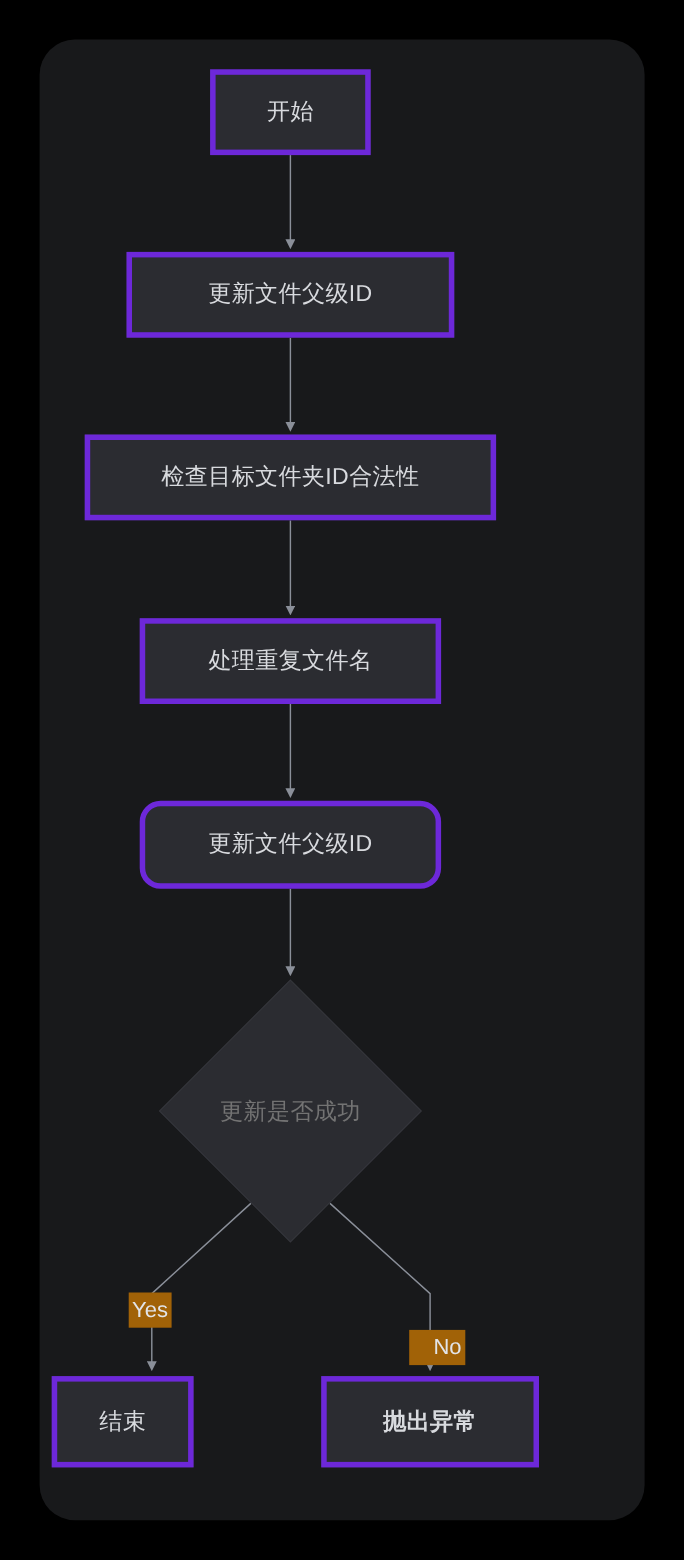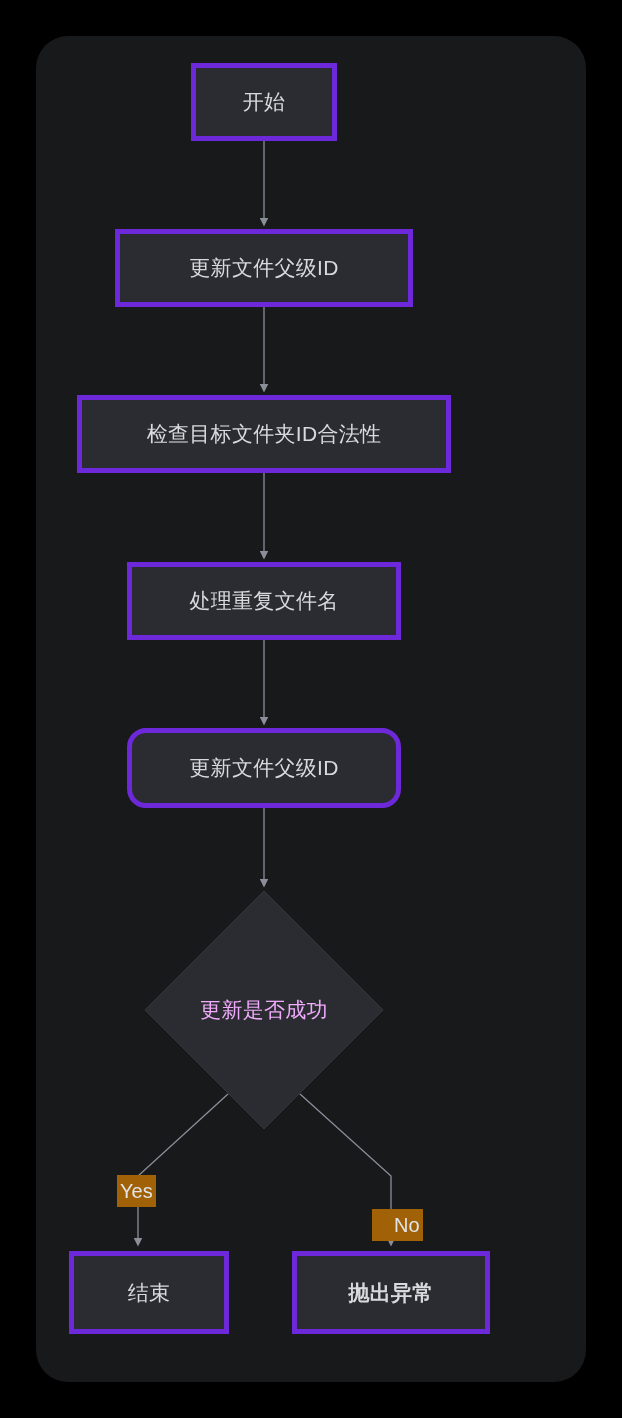--- a/index.html
+++ b/index.html
@@ -70,21 +70,21 @@
   }
   .decision-text {
     position: absolute;
     left: 0;
     top: 0;
     width: 240px;
     height: 240px;
     display: flex;
     align-items: center;
     justify-content: center;
-    color: #f0abfc;
+    color: #737373;
     font-size: 21px;
     letter-spacing: 0.3px;
     white-space: nowrap;
   }
   .edge-label {
     position: absolute;
     background: #a16207;
     color: #e2e4e8;
     font-size: 20px;
     line-height: 32px;
@@ -151,21 +151,21 @@
     </div>
 
     <div class="edge-label" style="left:81px; top:1139px;">
       <span>Yes</span>
     </div>
 
     <div class="edge-label" style="left:336px; top:1173px;padding-left:22px;">
       <span>No</span>
     </div>
 
-    <div class="node" style="left:33px; top:1215px; width:160px; height:83px;">
+    <div class="node" style="left:11px; top:1215px; width:129px; height:83px;">
       <span class="node-label">结束</span>
     </div>
 
     <div class="node" style="left:256px; top:1215px; width:198px; height:83px;font-weight:bold;">
       <span class="node-label">抛出异常</span>
     </div>
 
   </div>
 </div>
 

